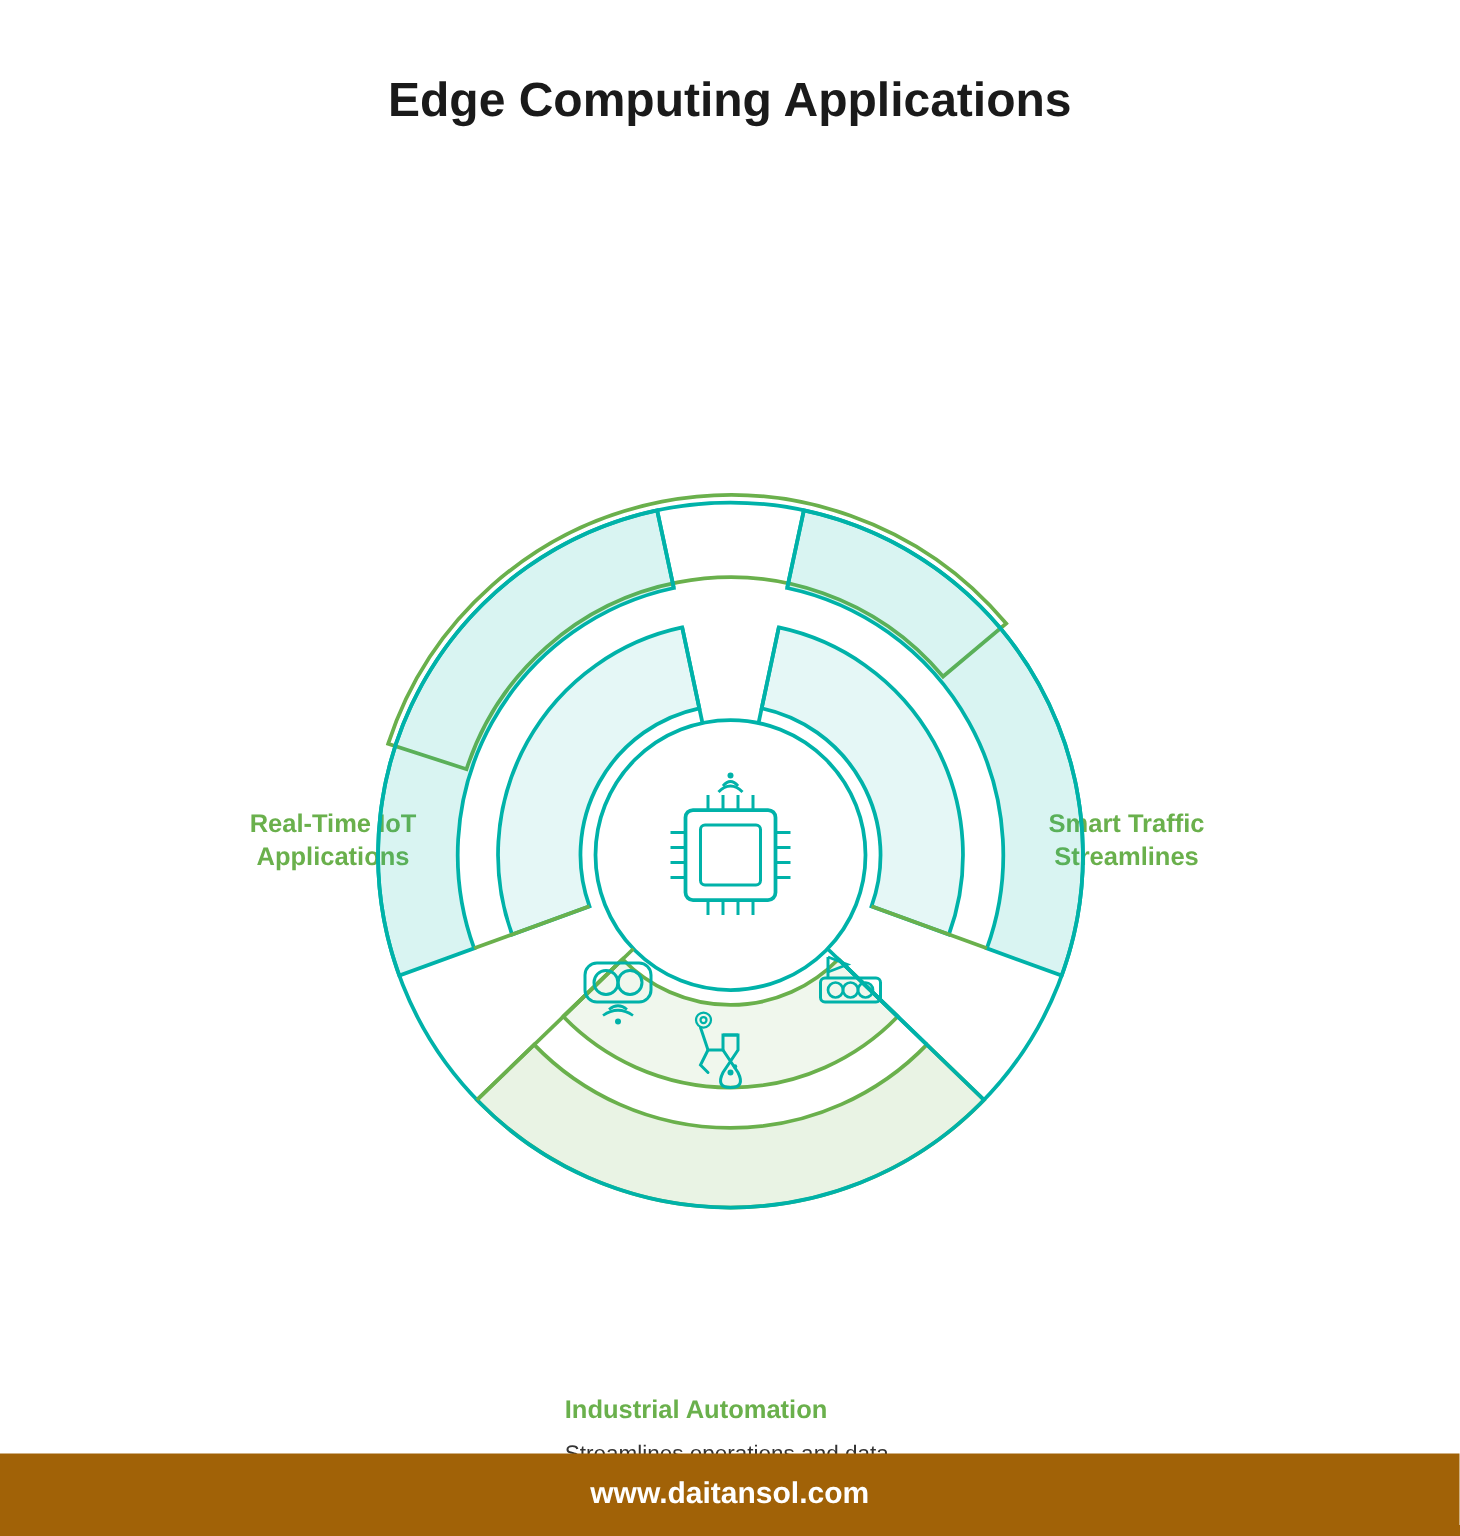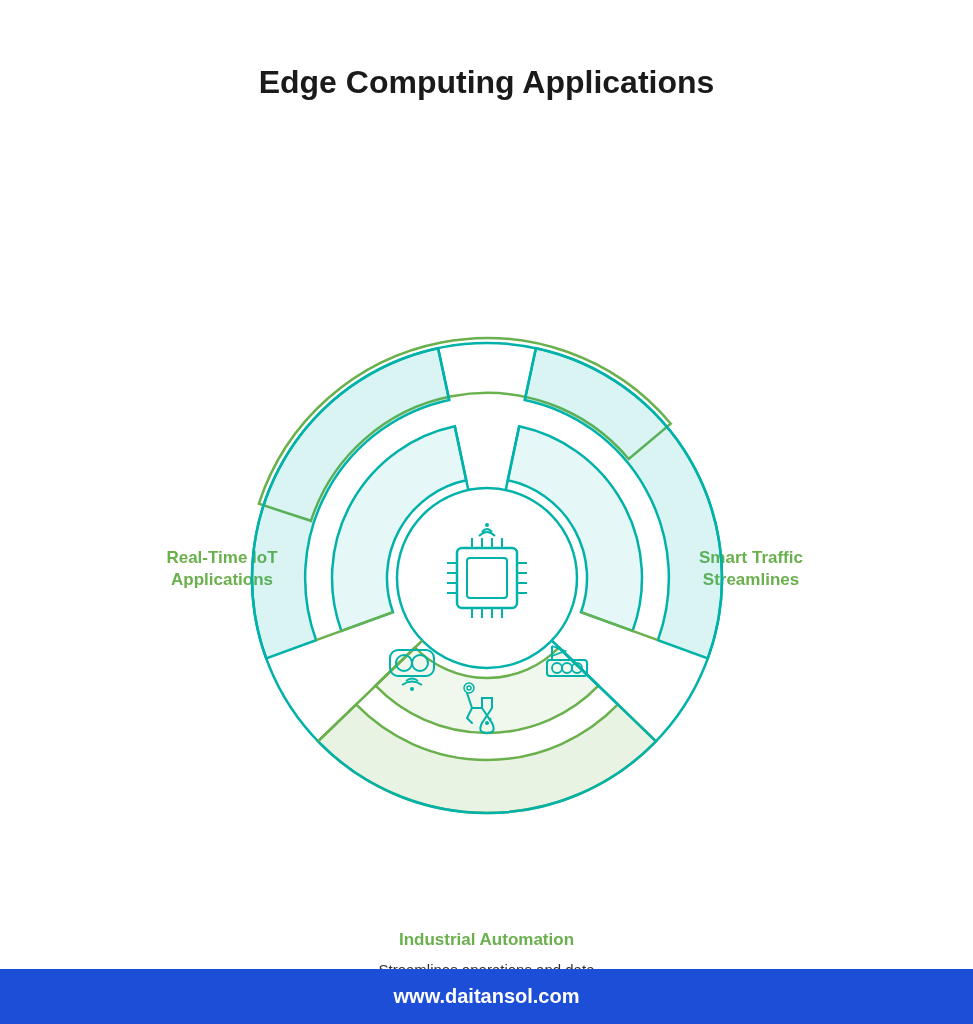--- a/index.html
+++ b/index.html
@@ -19,21 +19,21 @@
       flex-direction: column;
       align-items: center;
       position: relative;
     }
 
     .page-title {
       font-size: 32px;
       font-weight: 800;
       color: #1a1a1a;
       text-align: center;
-      margin-top: 64px;
+      margin-top: 48px;
       margin-bottom: 30px;
     }
 
     .diagram-area {
       width: 769px;
       flex: 1;
       position: relative;
       display: flex;
       align-items: center;
       justify-content: center;
@@ -57,21 +57,20 @@
       width: 200px;
       text-align: center;
     }
 
     .bottom-panel {
       position: absolute;
       bottom: 20px;
       left: 50%;
       transform: translateX(-50%);
       width: 220px;
-      text-align: center;
     }
 
     .section-title {
       font-size: 17px;
       font-weight: 800;
       color: #6ab04c;
       line-height: 1.3;
       margin-bottom: 8px;
     }
 
@@ -85,21 +84,21 @@
     .svg-container {
       width: 520px;
       height: 520px;
       position: relative;
     }
 
     
     .footer {
       width: 100%;
       height: 55px;
-      background: #1d4ed8;
+      background: #a16207;
       display: flex;
       align-items: center;
       justify-content: center;
       position: absolute;
       bottom: 0;
     }
 
     .footer-url {
       color: #ffffff;
       font-size: 20px;

